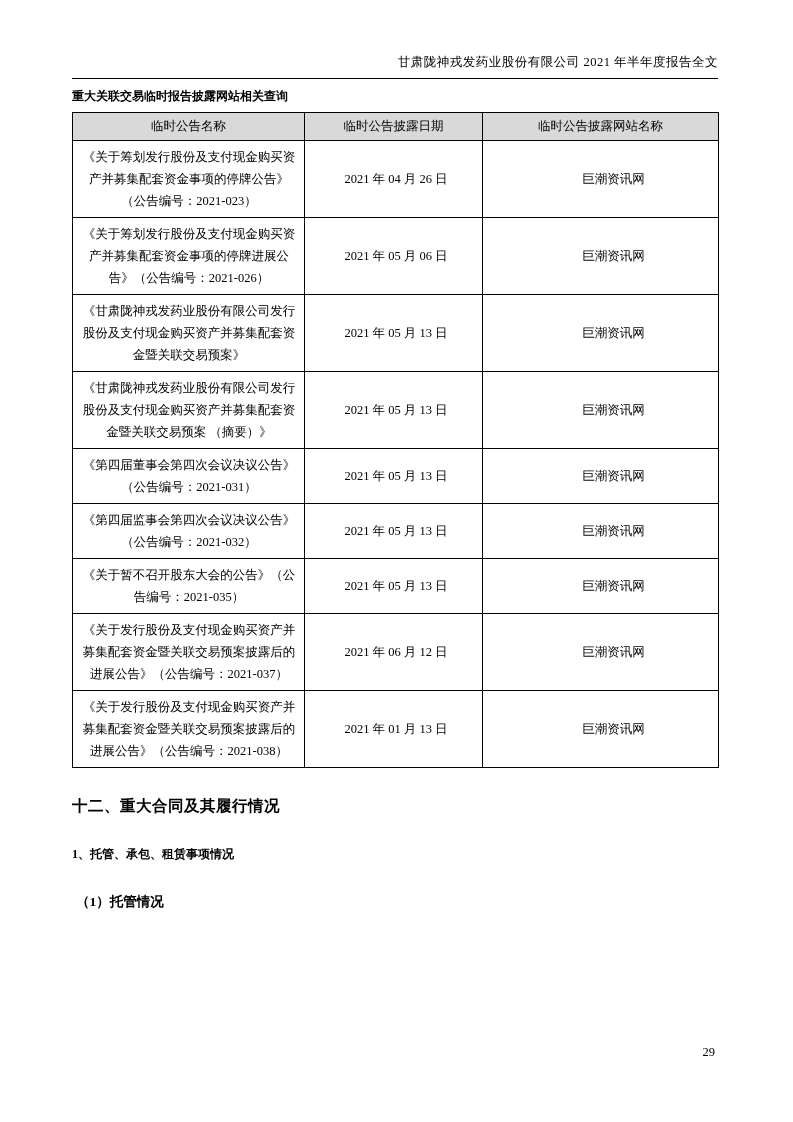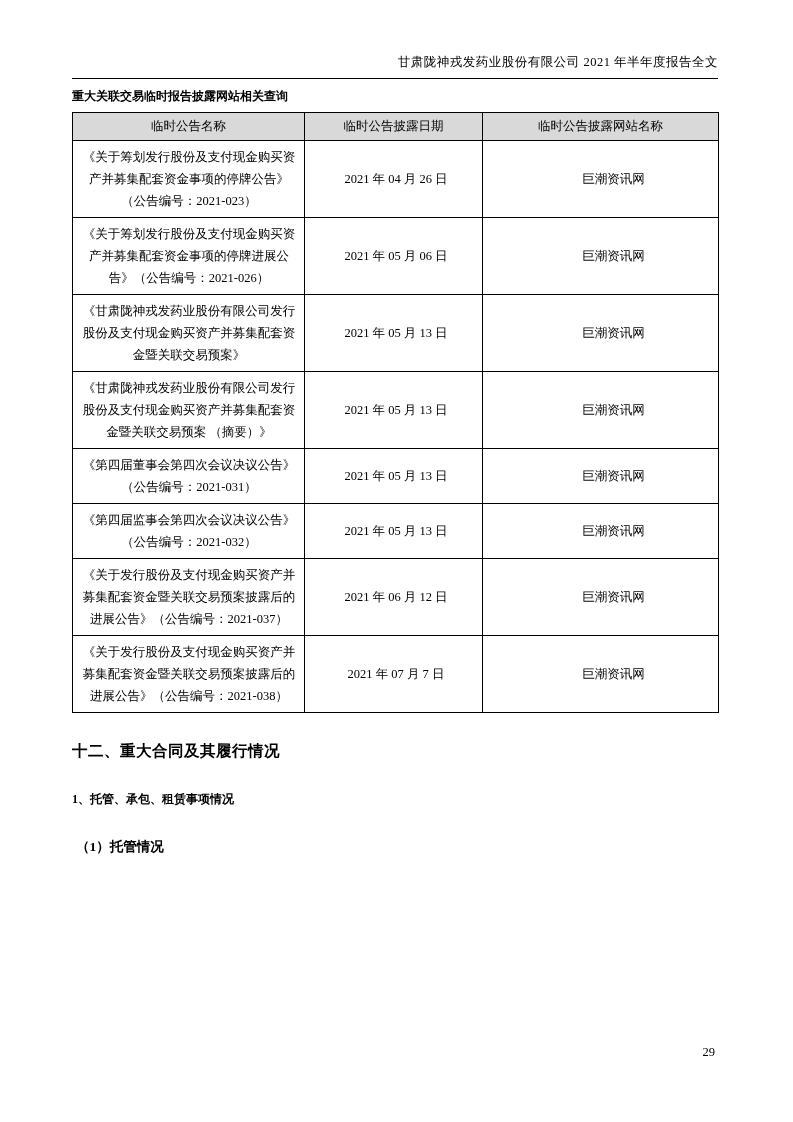--- a/index.html
+++ b/index.html
@@ -143,28 +143,33 @@
       <tr class="r2">
         <td class="cell-name">《第四届董事会第四次会议决议公告》（公告编号：2021-031）</td>
         <td class="cell-date">2021 年 05 月 13 日</td>
         <td class="cell-site">巨潮资讯网</td>
       </tr>
       <tr class="r2">
         <td class="cell-name">《第四届监事会第四次会议决议公告》（公告编号：2021-032）</td>
         <td class="cell-date">2021 年 05 月 13 日</td>
         <td class="cell-site">巨潮资讯网</td>
       </tr>
+      <tr class="r2">
+        <td class="cell-name">《关于暂不召开股东大会的公告》（公告编号：2021-035）</td>
+        <td class="cell-date">2021 年 05 月 13 日</td>
+        <td class="cell-site">巨潮资讯网</td>
+      </tr>
       <tr class="r3">
         <td class="cell-name">《关于发行股份及支付现金购买资产并募集配套资金暨关联交易预案披露后的进展公告》（公告编号：2021-037）</td>
         <td class="cell-date">2021 年 06 月 12 日</td>
         <td class="cell-site">巨潮资讯网</td>
       </tr>
       <tr class="r3">
         <td class="cell-name">《关于发行股份及支付现金购买资产并募集配套资金暨关联交易预案披露后的进展公告》（公告编号：2021-038）</td>
-        <td class="cell-date">2021 年 07 月 7 日</td>
+        <td class="cell-date">2021 年 01 月 13 日</td>
         <td class="cell-site">巨潮资讯网</td>
       </tr>
     </tbody>
   </table>
 
   <div class="sec-heading">十二、重大合同及其履行情况</div>
 
   <div class="sub-heading">1、托管、承包、租赁事项情况</div>
 
   <div class="subsub-heading">（1）托管情况</div>

